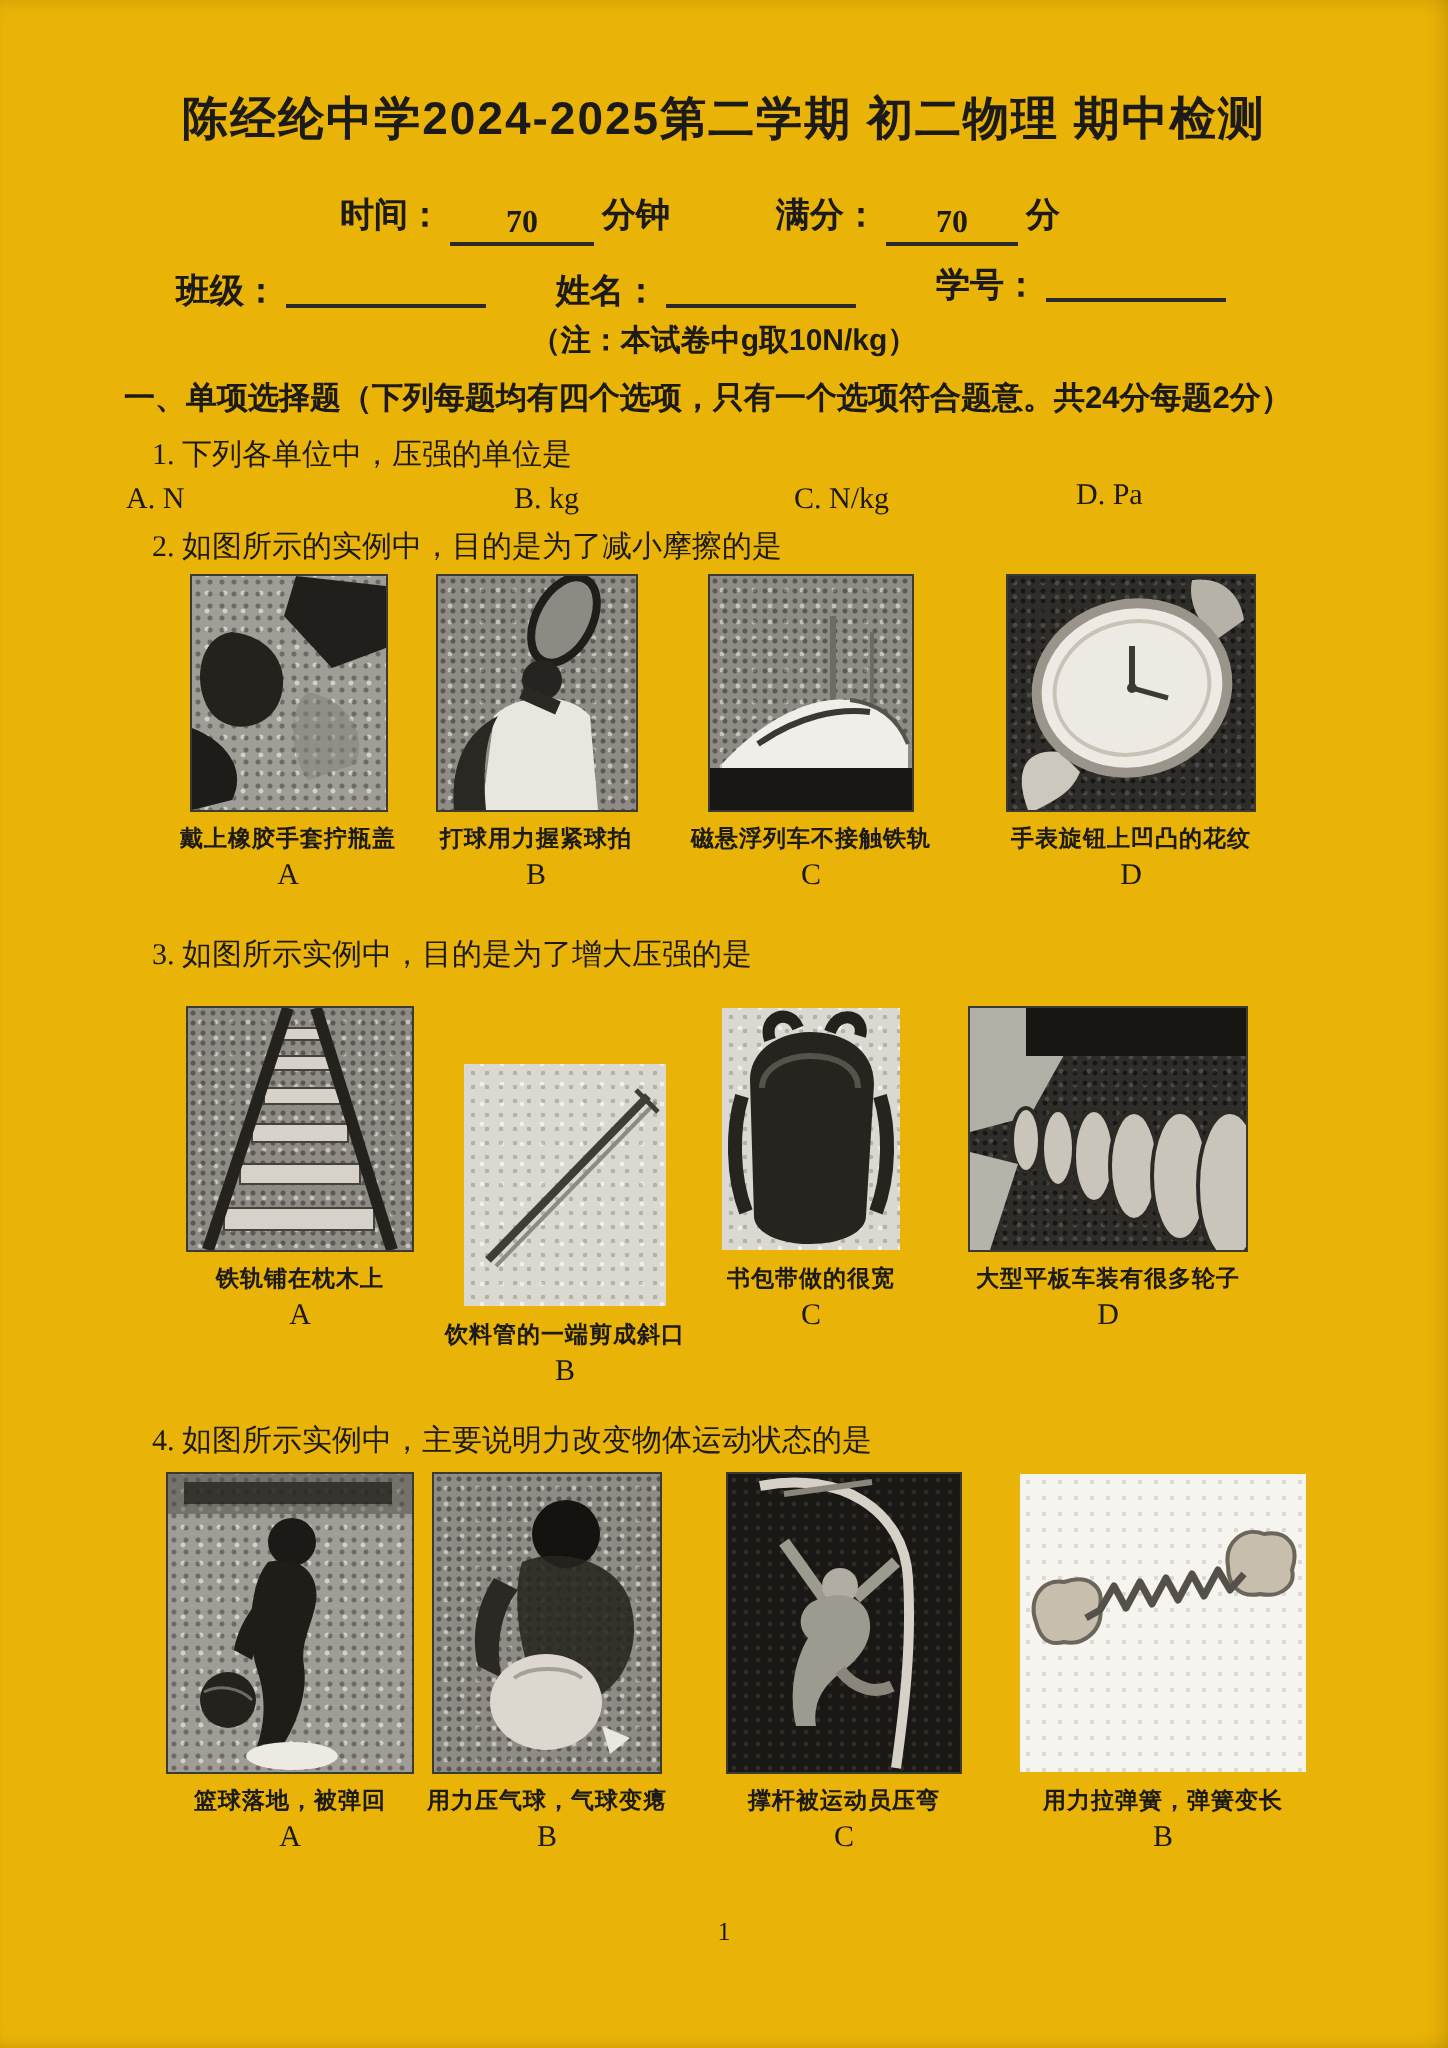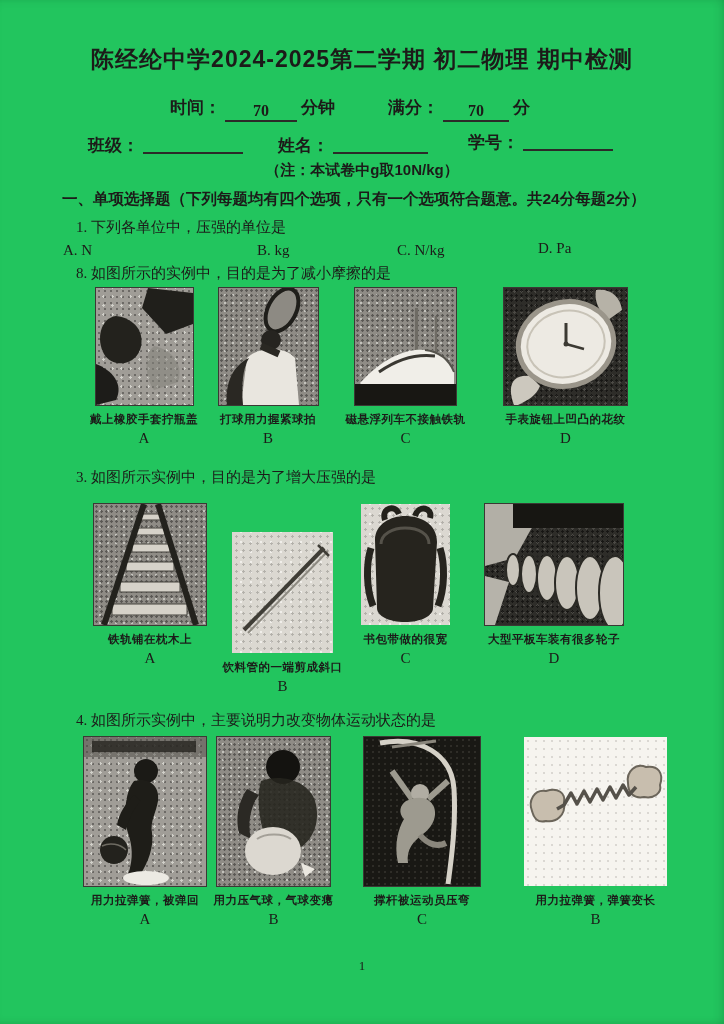--- a/index.html
+++ b/index.html
@@ -1,17 +1,17 @@
 <!DOCTYPE html>
 <html><head>
 <meta charset="utf-8">
 <style>
   html,body{margin:0;padding:0;background:#fdfdfc;}
   .page{
-    position:relative;width:724px;height:1024px;background:#22c55e;
+    position:relative;width:724px;height:1024px;background:#eab308;
     font-family:"Liberation Serif","DejaVu Serif",serif;color:#1c1b19;overflow:hidden;
     box-shadow:inset -8px 0 12px -8px rgba(0,0,0,.18), inset 0 -6px 10px -7px rgba(0,0,0,.15), inset 0 8px 12px -10px rgba(0,0,0,.12);
   }
   .abs{position:absolute;}
   .title{
     position:absolute;top:44px;left:0;width:100%;text-align:center;
     font-family:"Liberation Sans","DejaVu Sans",sans-serif;
     font-weight:bold;font-size:23px;letter-spacing:1px;white-space:nowrap;
   }
   .hlabel{font-weight:bold;font-size:17px;font-family:"Liberation Sans","DejaVu Sans",sans-serif;}
@@ -90,21 +90,21 @@
   <div class="note">（注：本试卷中g取10N/kg）</div>
 
   <div class="sec-head">一、单项选择题（下列每题均有四个选项，只有一个选项符合题意。共24分每题2分）</div>
 
   <div class="qtext" style="top:218px;left:76px;">1. 下列各单位中，压强的单位是</div>
   <div class="opt" style="top:242px;left:63px;">A. N</div>
   <div class="opt" style="top:242px;left:257px;">B. kg</div>
   <div class="opt" style="top:242px;left:397px;">C. N/kg</div>
   <div class="opt" style="top:240px;left:538px;">D. Pa</div>
 
-  <div class="qtext" style="top:264px;left:76px;">8. 如图所示的实例中，目的是为了减小摩擦的是</div>
+  <div class="qtext" style="top:264px;left:76px;">2. 如图所示的实例中，目的是为了减小摩擦的是</div>
 
   <div class="fig" style="top:288px;left:85px;width:118px;">
     <div class="photo framed noise-mid" style="width:97px;height:117px;">
       <svg viewBox="0 0 97 117" preserveAspectRatio="none">
         <path d="M52,0 L97,5 L97,36 L70,46 L46,20 Z" fill="#201f1b"></path>
         <path d="M20,28 C38,30 50,44 44,62 C38,78 16,80 8,66 C0,52 4,30 20,28 Z" fill="#23221d"></path>
         <path d="M0,76 C16,82 28,96 20,112 L0,117 Z" fill="#1d1c19"></path>
         <path d="M58,58 C76,62 88,76 82,94 L58,102 C48,88 48,66 58,58 Z" fill="#84817a" opacity=".55"></path>
       </svg>
     </div>
@@ -234,21 +234,21 @@
         <rect x="0" y="0" width="122" height="20" fill="#4a4842" opacity=".5"></rect>
         <rect x="8" y="4" width="104" height="11" fill="#21201b" opacity=".75"></rect>
         <circle cx="62" cy="34" r="12" fill="#1b1a16"></circle>
         <path d="M50,44 C66,40 76,50 74,64 C72,76 66,84 68,96 C70,110 64,126 56,138 L44,138 C50,120 48,108 44,96 C40,82 40,56 50,44 Z" fill="#1e1d18"></path>
         <path d="M50,58 C42,66 35,76 33,88 L42,93 C46,80 50,70 57,64 Z" fill="#1e1d18"></path>
         <circle cx="30" cy="113" r="14" fill="#23221d"></circle>
         <path d="M18,109 C26,105 36,107 42,113" stroke="#6e6b62" stroke-width="1.5" fill="none"></path>
         <ellipse cx="62" cy="141" rx="23" ry="7" fill="#eceae3"></ellipse>
       </svg>
     </div>
-    <div class="cap">用力拉弹簧，被弹回</div>
+    <div class="cap">篮球落地，被弹回</div>
     <div class="letter">A</div>
   </div>
 
   <div class="fig" style="top:737px;left:217px;width:113px;text-align:right;">
     <div class="photo framed noise-mid2" style="width:113px;height:149px;">
       <svg viewBox="0 0 113 149" preserveAspectRatio="none">
         <circle cx="66" cy="30" r="17" fill="#141310"></circle>
         <path d="M44,44 C64,36 92,44 98,64 C104,84 96,102 84,110 L56,114 C44,100 38,64 44,44 Z" fill="#26241e" opacity=".88"></path>
         <path d="M30,52 C22,64 18,80 22,96 L34,102 C30,86 34,68 42,58 Z" fill="#2b2924"></path>
         <ellipse cx="56" cy="114" rx="28" ry="24" fill="#dcd8d0"></ellipse>
@@ -269,21 +269,21 @@
         <path d="M64,62 L84,44" stroke="#9d9a8f" stroke-width="6"></path>
         <circle cx="56" cy="56" r="9" fill="#b1ada3"></circle>
         <path d="M42,64 C54,58 66,60 70,70 C74,82 66,92 58,98 C50,104 42,112 44,126 L34,126 C30,108 34,92 40,82 C34,76 36,68 42,64 Z" fill="#9d9a8f"></path>
         <path d="M56,98 C64,108 74,110 82,106" stroke="#8a867c" stroke-width="6" fill="none"></path>
       </svg>
     </div>
     <div class="cap">撑杆被运动员压弯</div>
     <div class="letter">C</div>
   </div>
 
-  <div class="fig" style="top:737px;left:524px;width:143px;text-align:right;">
+  <div class="fig" style="top:737px;left:510px;width:143px;text-align:right;">
     <div class="photo noise-white" style="width:143px;height:149px;">
       <svg viewBox="0 0 143 149" preserveAspectRatio="none">
         <path d="M8,74 C4,64 10,52 22,54 C34,50 42,56 40,66 C42,78 32,86 22,84 C14,86 10,82 8,74 Z" fill="#c8beae" stroke="#6b655a" stroke-width="2"></path>
         <path d="M104,46 C102,34 112,26 122,30 C134,28 140,36 136,48 C138,56 130,62 120,60 C110,62 104,56 104,46 Z" fill="#c8beae" stroke="#6b655a" stroke-width="2"></path>
         <polyline points="33,72 40,68 47,56 53,67 60,54 66,65 73,52 79,63 86,50 92,61 99,48 105,58 112,50" fill="none" stroke="#55514a" stroke-width="3.5" stroke-linejoin="round"></polyline>
       </svg>
     </div>
     <div class="cap">用力拉弹簧，弹簧变长</div>
     <div class="letter">B</div>
   </div>

